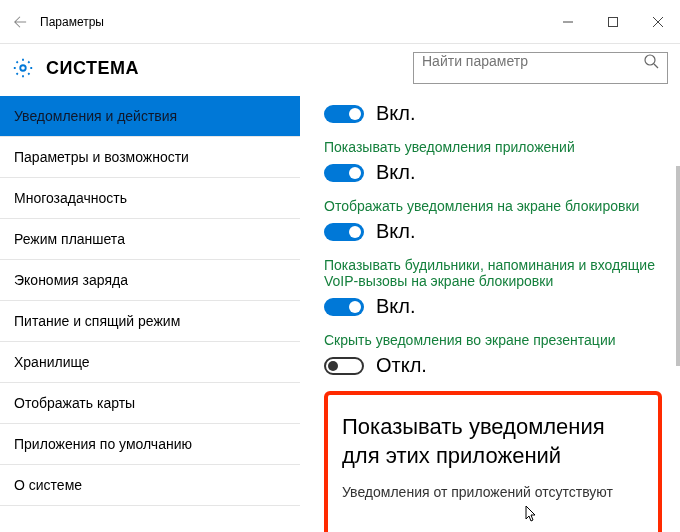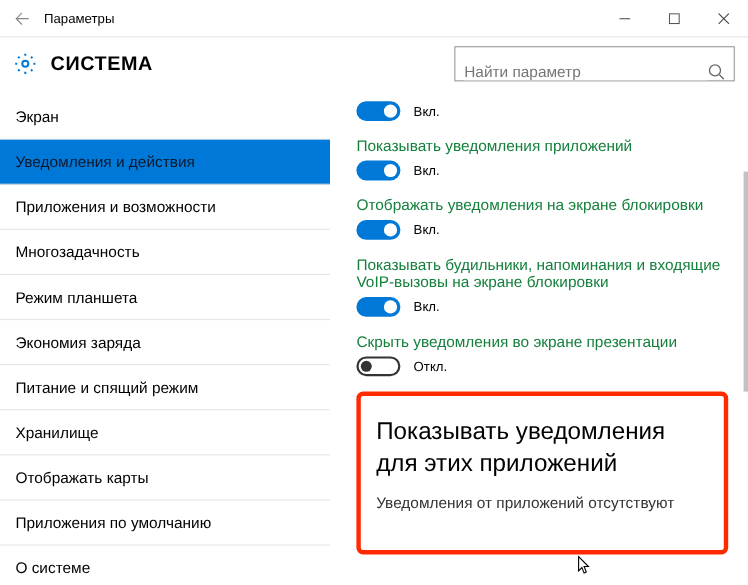--- a/index.html
+++ b/index.html
@@ -7,21 +7,21 @@
       font-family: "Segoe UI", Tahoma, sans-serif;
       font-size: 14px;
       color: #000;
       background: #fff;
       width: 680px;
       height: 532px;
       overflow: hidden;
       position: relative;
     }
     .titlebar {
-      height: 34px;
+      height: 44px;
       display: flex;
       align-items: center;
       border-bottom: 1px solid #e5e5e5;
       background: #fff;
     }
     .titlebar .back {
       width: 40px;
       display: flex;
       align-items: center;
       justify-content: center;
@@ -56,21 +56,21 @@
       font-size: 18px;
       font-weight: 700;
       letter-spacing: 0.5px;
       flex: 1;
     }
     .header .search {
       width: 255px;
       height: 32px;
       border: 1px solid #999;
       display: flex;
-      align-items: flex-end;
+      align-items: flex-start;
       padding: 0 8px;
       background: #fff;
     }
     .header .search input {
       flex: 1;
       border: none;
       outline: none;
       font-size: 14px;
       font-family: inherit;
     }
@@ -138,21 +138,21 @@
       content: "";
       position: absolute;
       left: 2px;
       top: 2px;
       width: 10px;
       height: 10px;
       background: #333;
       border-radius: 50%;
     }
     .toggle-label {
-      font-size: 12px;
+      font-size: 20px;
     }
     .setting-desc {
       font-size: 14px;
       margin: 4px 0 2px 0;
       color: #15803d;
     }
     .highlight-box {
       border: 4px solid #ff2a00;
       border-radius: 6px;
       padding: 18px 14px 35px 14px;
@@ -225,23 +225,22 @@
       <svg viewBox="0 0 16 16" width="16" height="16" fill="none" stroke="currentColor" stroke-width="1.2">
         <circle cx="7" cy="7" r="5"></circle>
           <path d="M11 11l4 4"></path>
       </svg>
     </span>
   </div>
 </div>
 
 <div class="content">
   <div class="sidebar" id="sidebar">
-      <div class="item">Экран</div>
       <div class="item active">Уведомления и действия</div>
-      <div class="item">Приложения и возможности</div>
+      <div class="item">Параметры и возможности</div>
       <div class="item">Многозадачность</div>
       <div class="item">Режим планшета</div>
       <div class="item">Экономия заряда</div>
       <div class="item">Питание и спящий режим</div>
       <div class="item">Хранилище</div>
       <div class="item">Отображать карты</div>
       <div class="item">Приложения по умолчанию</div>
       <div class="item">О системе</div>
     </div>
   <div class="main" id="main">

